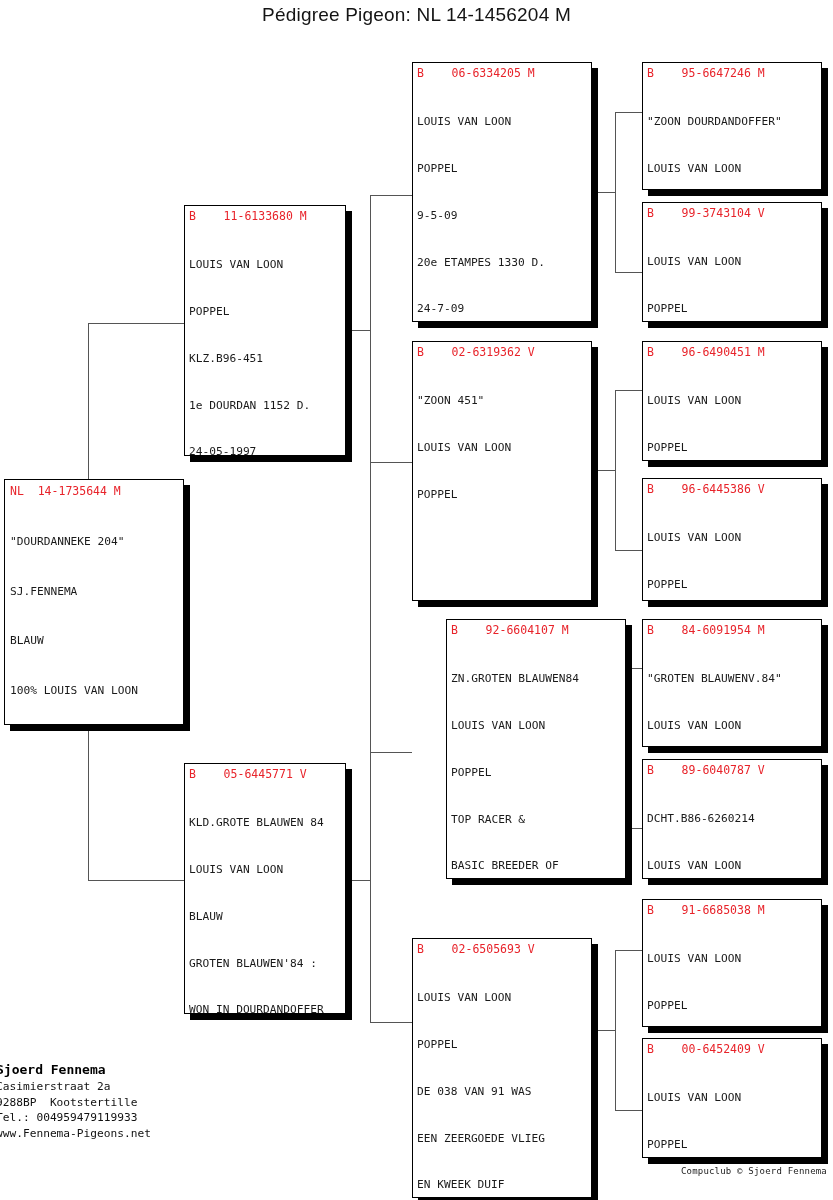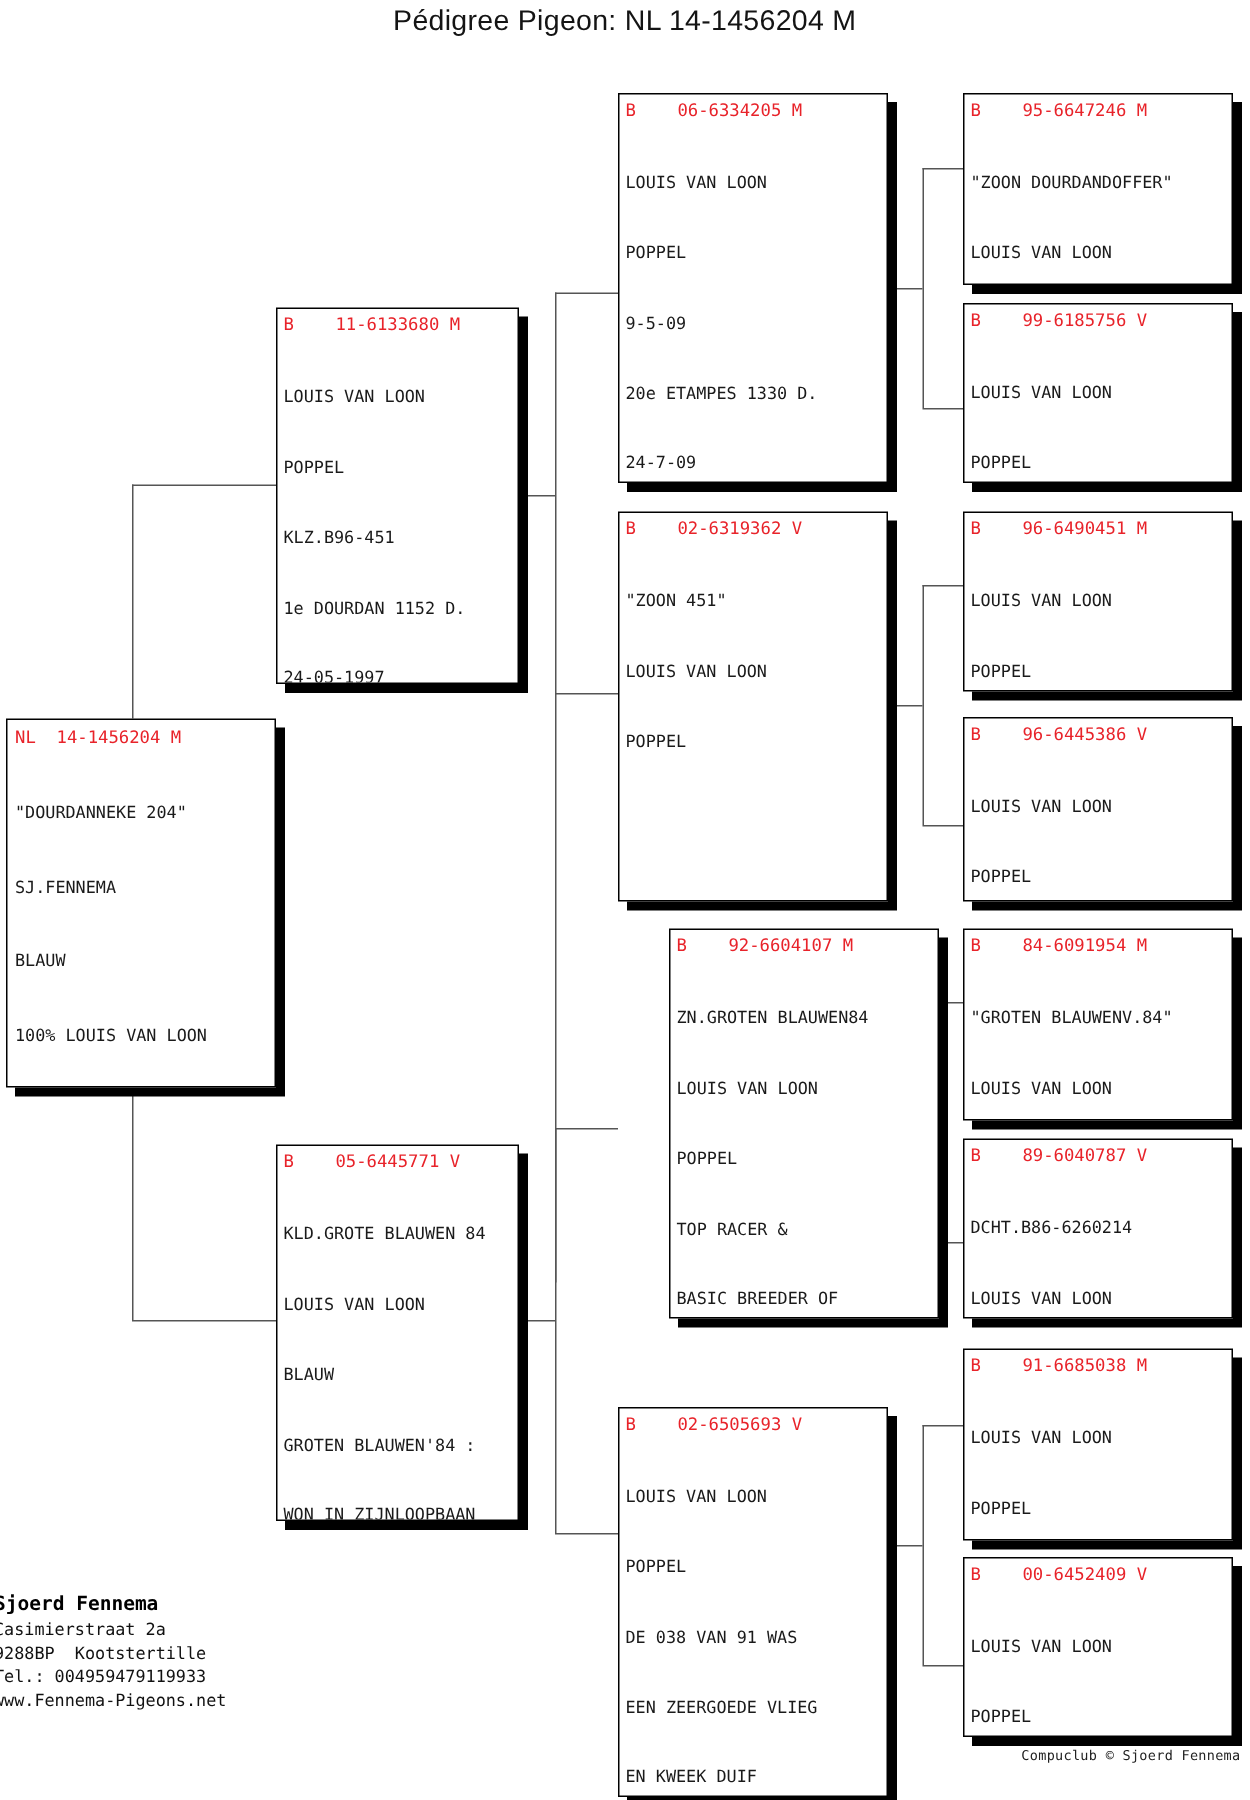--- a/index.html
+++ b/index.html
@@ -91,21 +91,21 @@
 
   <div class="h" style="left:592px;top:1030px;width:23px;"></div>
   <div class="v" style="left:615px;top:950px;height:160px;"></div>
   <div class="h" style="left:615px;top:950px;width:27px;"></div>
   <div class="h" style="left:615px;top:1110px;width:27px;"></div>
 </div>
 
 <div class="card" id="card-subject" style="left:4px;top:479px;width:180px;height:246px;">
   <div class="shadow"></div>
   <div class="body">
-    <div class="ring">NL  14-1456204 M</div>
+    <div class="ring">NL  14-1735644 M</div>
     <div class="lines">
       <div>"DOURDANNEKE 204"</div>
       <div>SJ.FENNEMA</div>
       <div>BLAUW</div>
       <div>100% LOUIS VAN LOON</div>
       
     </div>
 
   </div>
 </div>
@@ -129,21 +129,21 @@
 
 <div class="card" id="card-g2-1" style="left:184px;top:763px;width:162px;height:251px;">
   <div class="shadow"></div>
   <div class="body">
     <div class="ring">B    05-6445771 V</div>
     <div class="lines">
       <div>KLD.GROTE BLAUWEN 84</div>
       <div>LOUIS VAN LOON</div>
       <div>BLAUW</div>
       <div>GROTEN BLAUWEN'84 :</div>
-      <div>WON IN ZIJNLOOPBAAN</div>
+      <div>WON IN DOURDANDOFFER</div>
       
       
       
     </div>
   </div>
 </div>
 
 <div class="card" id="card-g3-0" style="left:412px;top:62px;width:180px;height:260px;">
   <div class="shadow"></div>
   <div class="body">
@@ -215,21 +215,21 @@
       
       
       
     </div>
   </div>
 </div>
 
 <div class="card" id="card-g4-1" style="left:642px;top:202px;width:180px;height:120px;">
   <div class="shadow"></div>
   <div class="body">
-    <div class="ring">B    99-6185756 V</div>
+    <div class="ring">B    99-3743104 V</div>
     <div class="lines">
       <div>LOUIS VAN LOON</div>
       <div>POPPEL</div>
       
     </div>
   </div>
 </div>
 
 <div class="card" id="card-g4-2" style="left:642px;top:341px;width:180px;height:120px;">
   <div class="shadow"></div>

